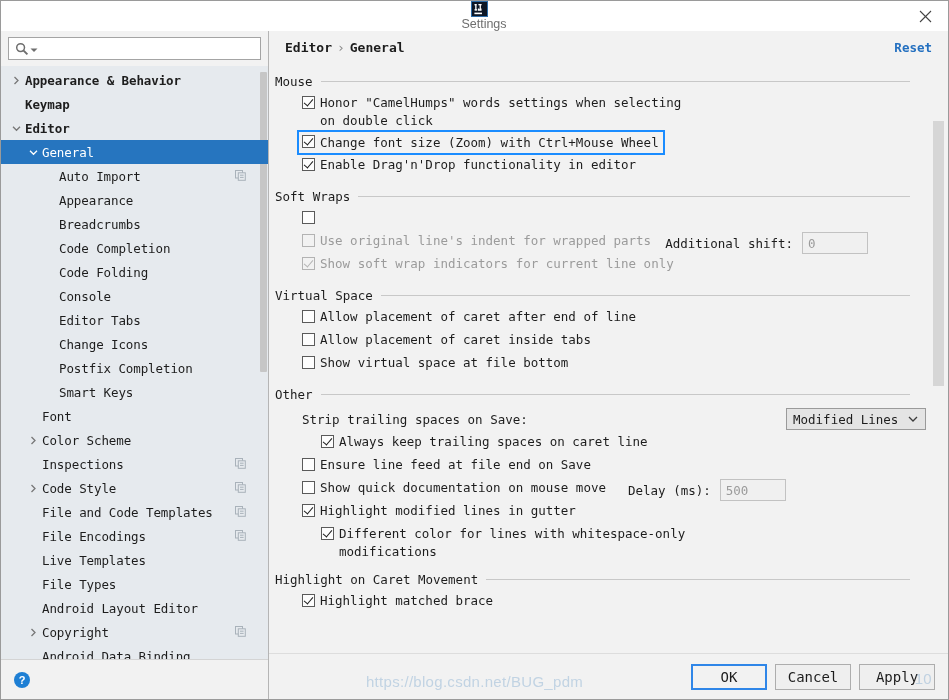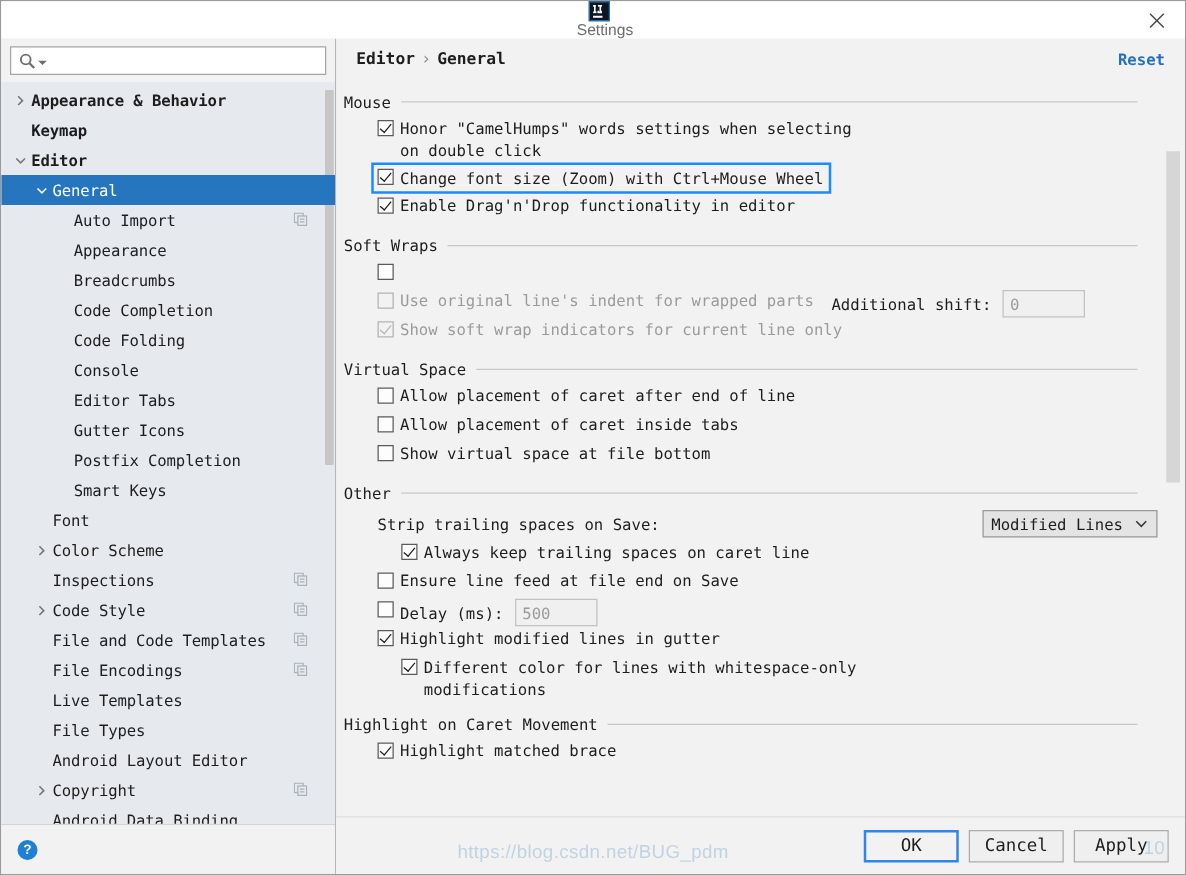--- a/index.html
+++ b/index.html
@@ -385,21 +385,21 @@
           <div class="tree-row" style="padding-left: 43px;">
             <span class="arrow empty"></span>
             <span class="tree-label">Console</span>
           </div>
           <div class="tree-row" style="padding-left: 43px;">
             <span class="arrow empty"></span>
             <span class="tree-label">Editor Tabs</span>
           </div>
           <div class="tree-row" style="padding-left: 43px;">
             <span class="arrow empty"></span>
-            <span class="tree-label">Gutter Icons</span>
+            <span class="tree-label">Change Icons</span>
           </div>
           <div class="tree-row" style="padding-left: 43px;">
             <span class="arrow empty"></span>
             <span class="tree-label">Postfix Completion</span>
           </div>
           <div class="tree-row" style="padding-left: 43px;">
             <span class="arrow empty"></span>
             <span class="tree-label">Smart Keys</span>
           </div>
           <div class="tree-row" style="padding-left: 26px;">
@@ -575,21 +575,22 @@
             <div class="row indent2">
               <span class="cb checked"></span>
               <span class="cb-label">Always keep trailing spaces on caret line</span>
             </div>
             <div class="row">
               <span class="cb"></span>
               <span class="cb-label">Ensure line feed at file end on Save</span>
             </div>
             <div class="row">
               <span class="cb"></span>
-              <span style="display: flex; align-items: center; gap: 9px; margin-left: 0; margin-top: 1px;">
+              <span class="cb-label">Show quick documentation on mouse move</span>
+              <span style="display: flex; align-items: center; gap: 9px; margin-left: 22px; margin-top: 1px;">
                 <span class="lbl dim">Delay (ms):</span>
                 <span class="txt-input">500</span>
               </span>
             </div>
             <div class="row">
               <span class="cb checked"></span>
               <span class="cb-label">Highlight modified lines in gutter</span>
             </div>
             <div class="row indent2">
               <span class="cb checked"></span>

